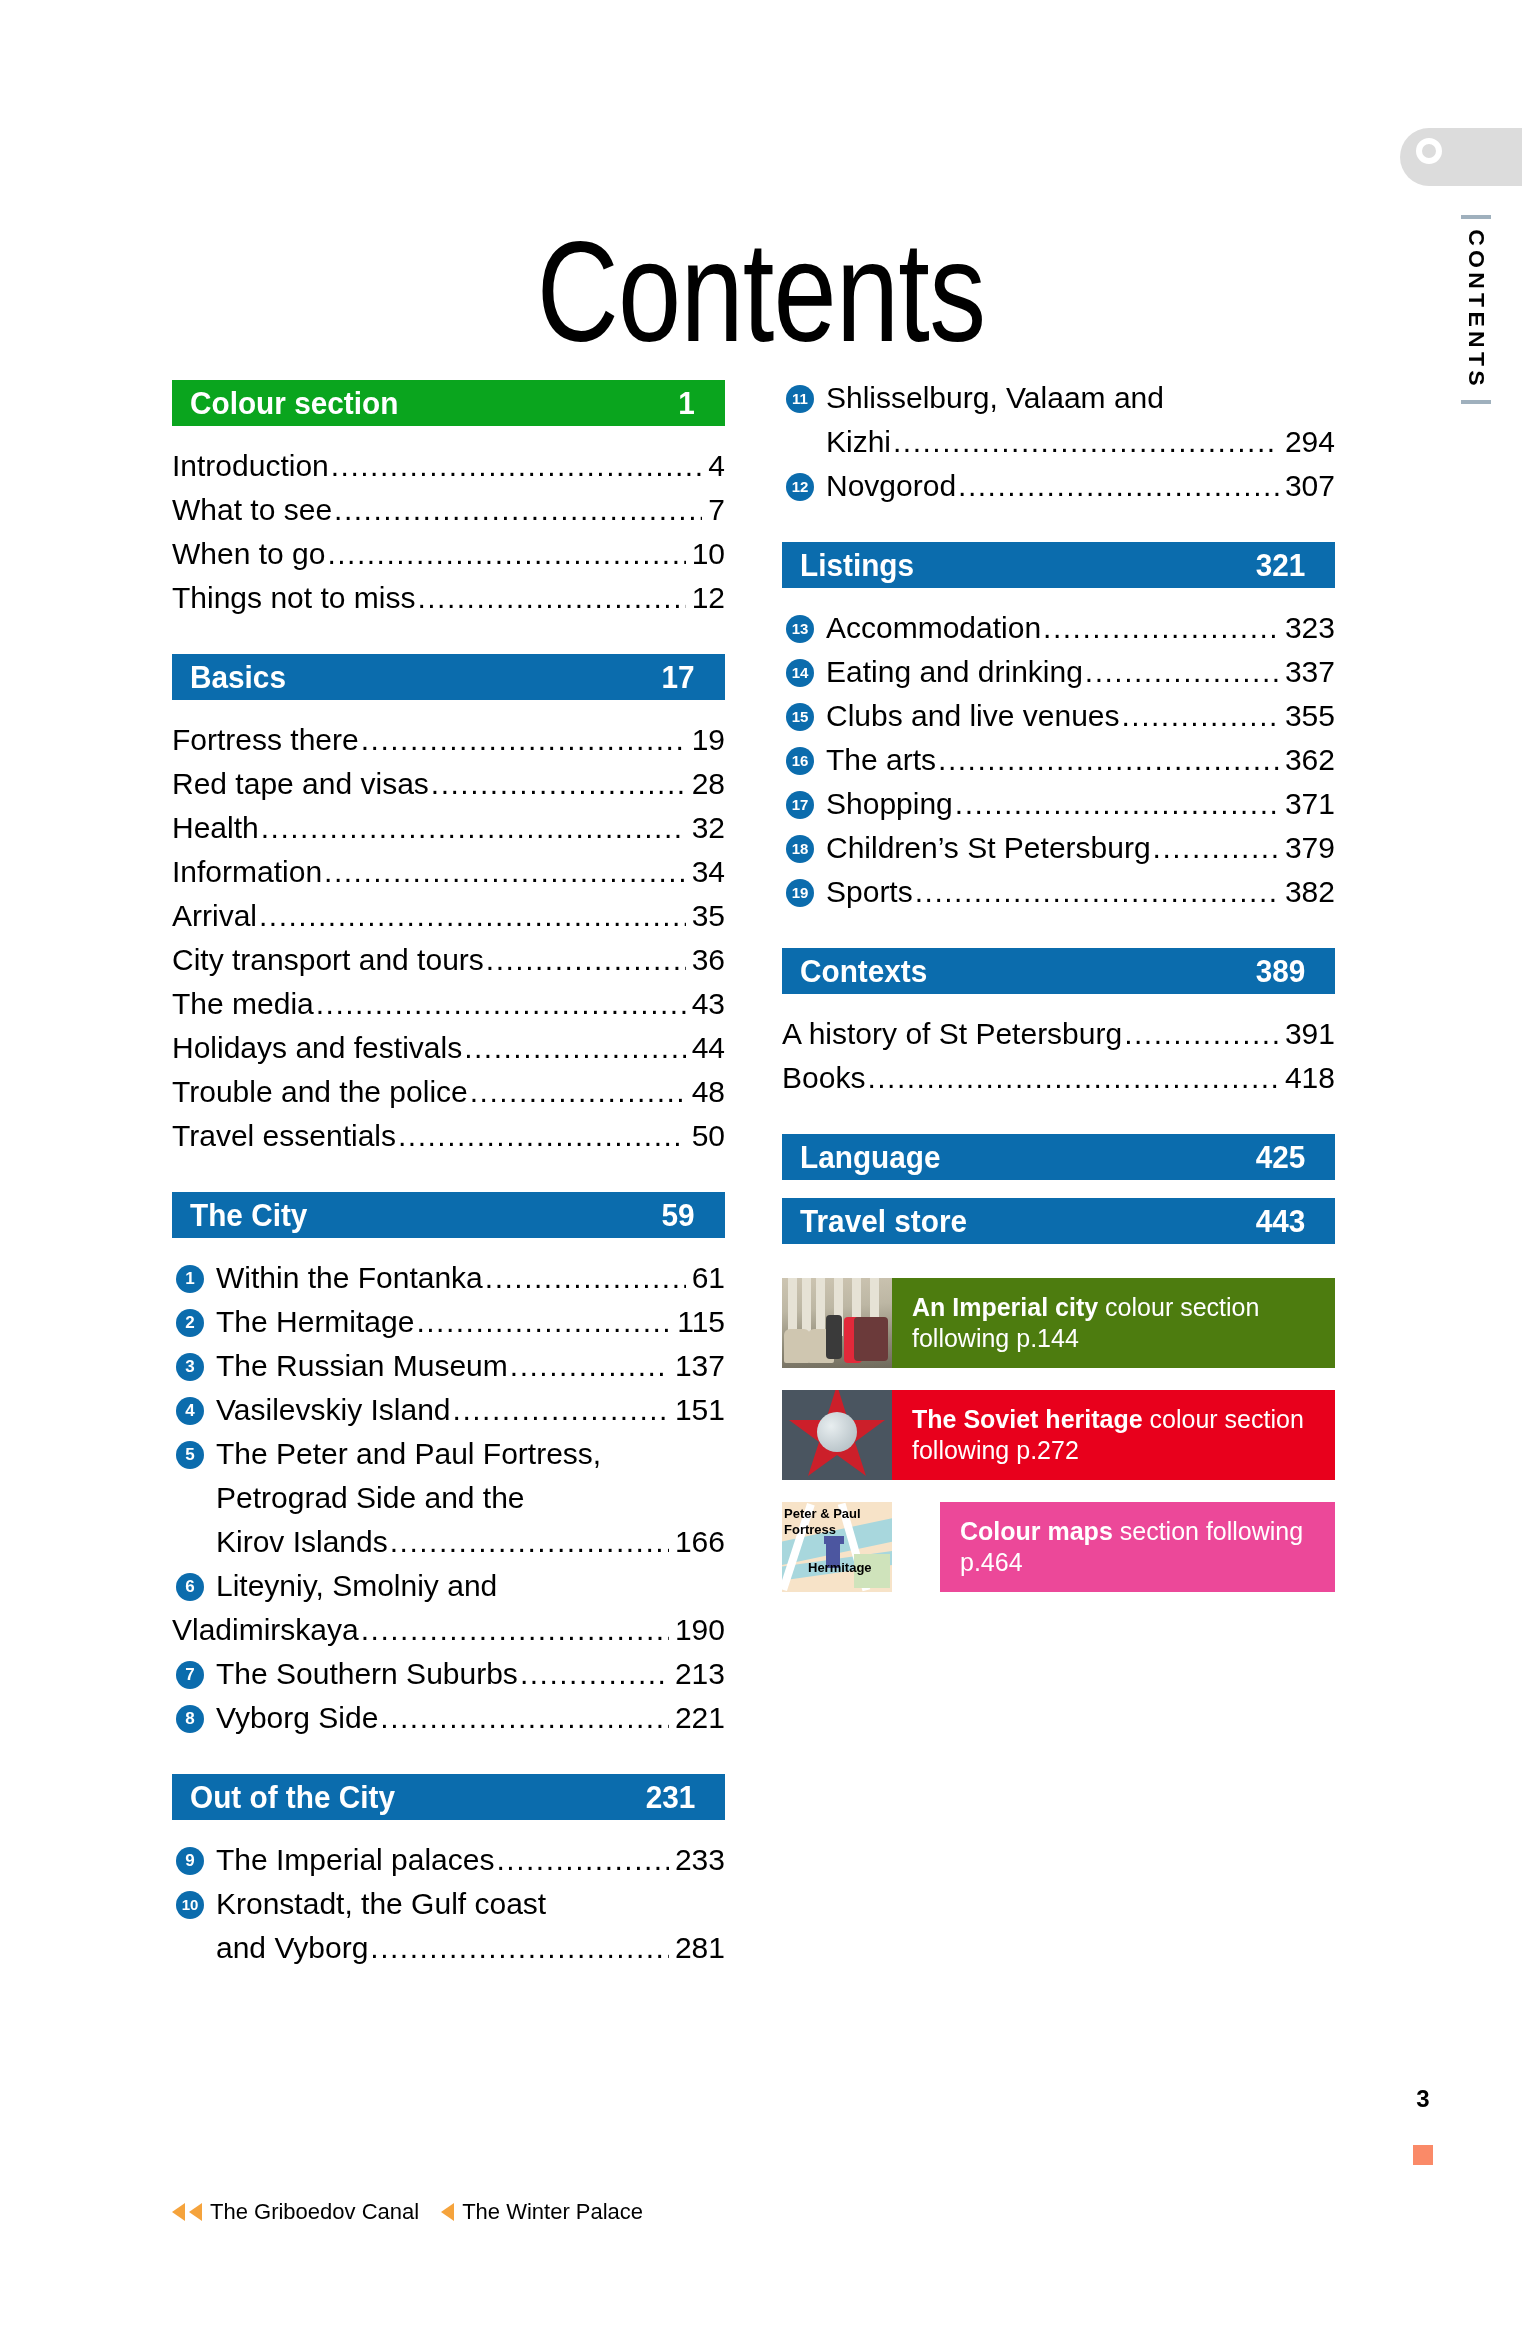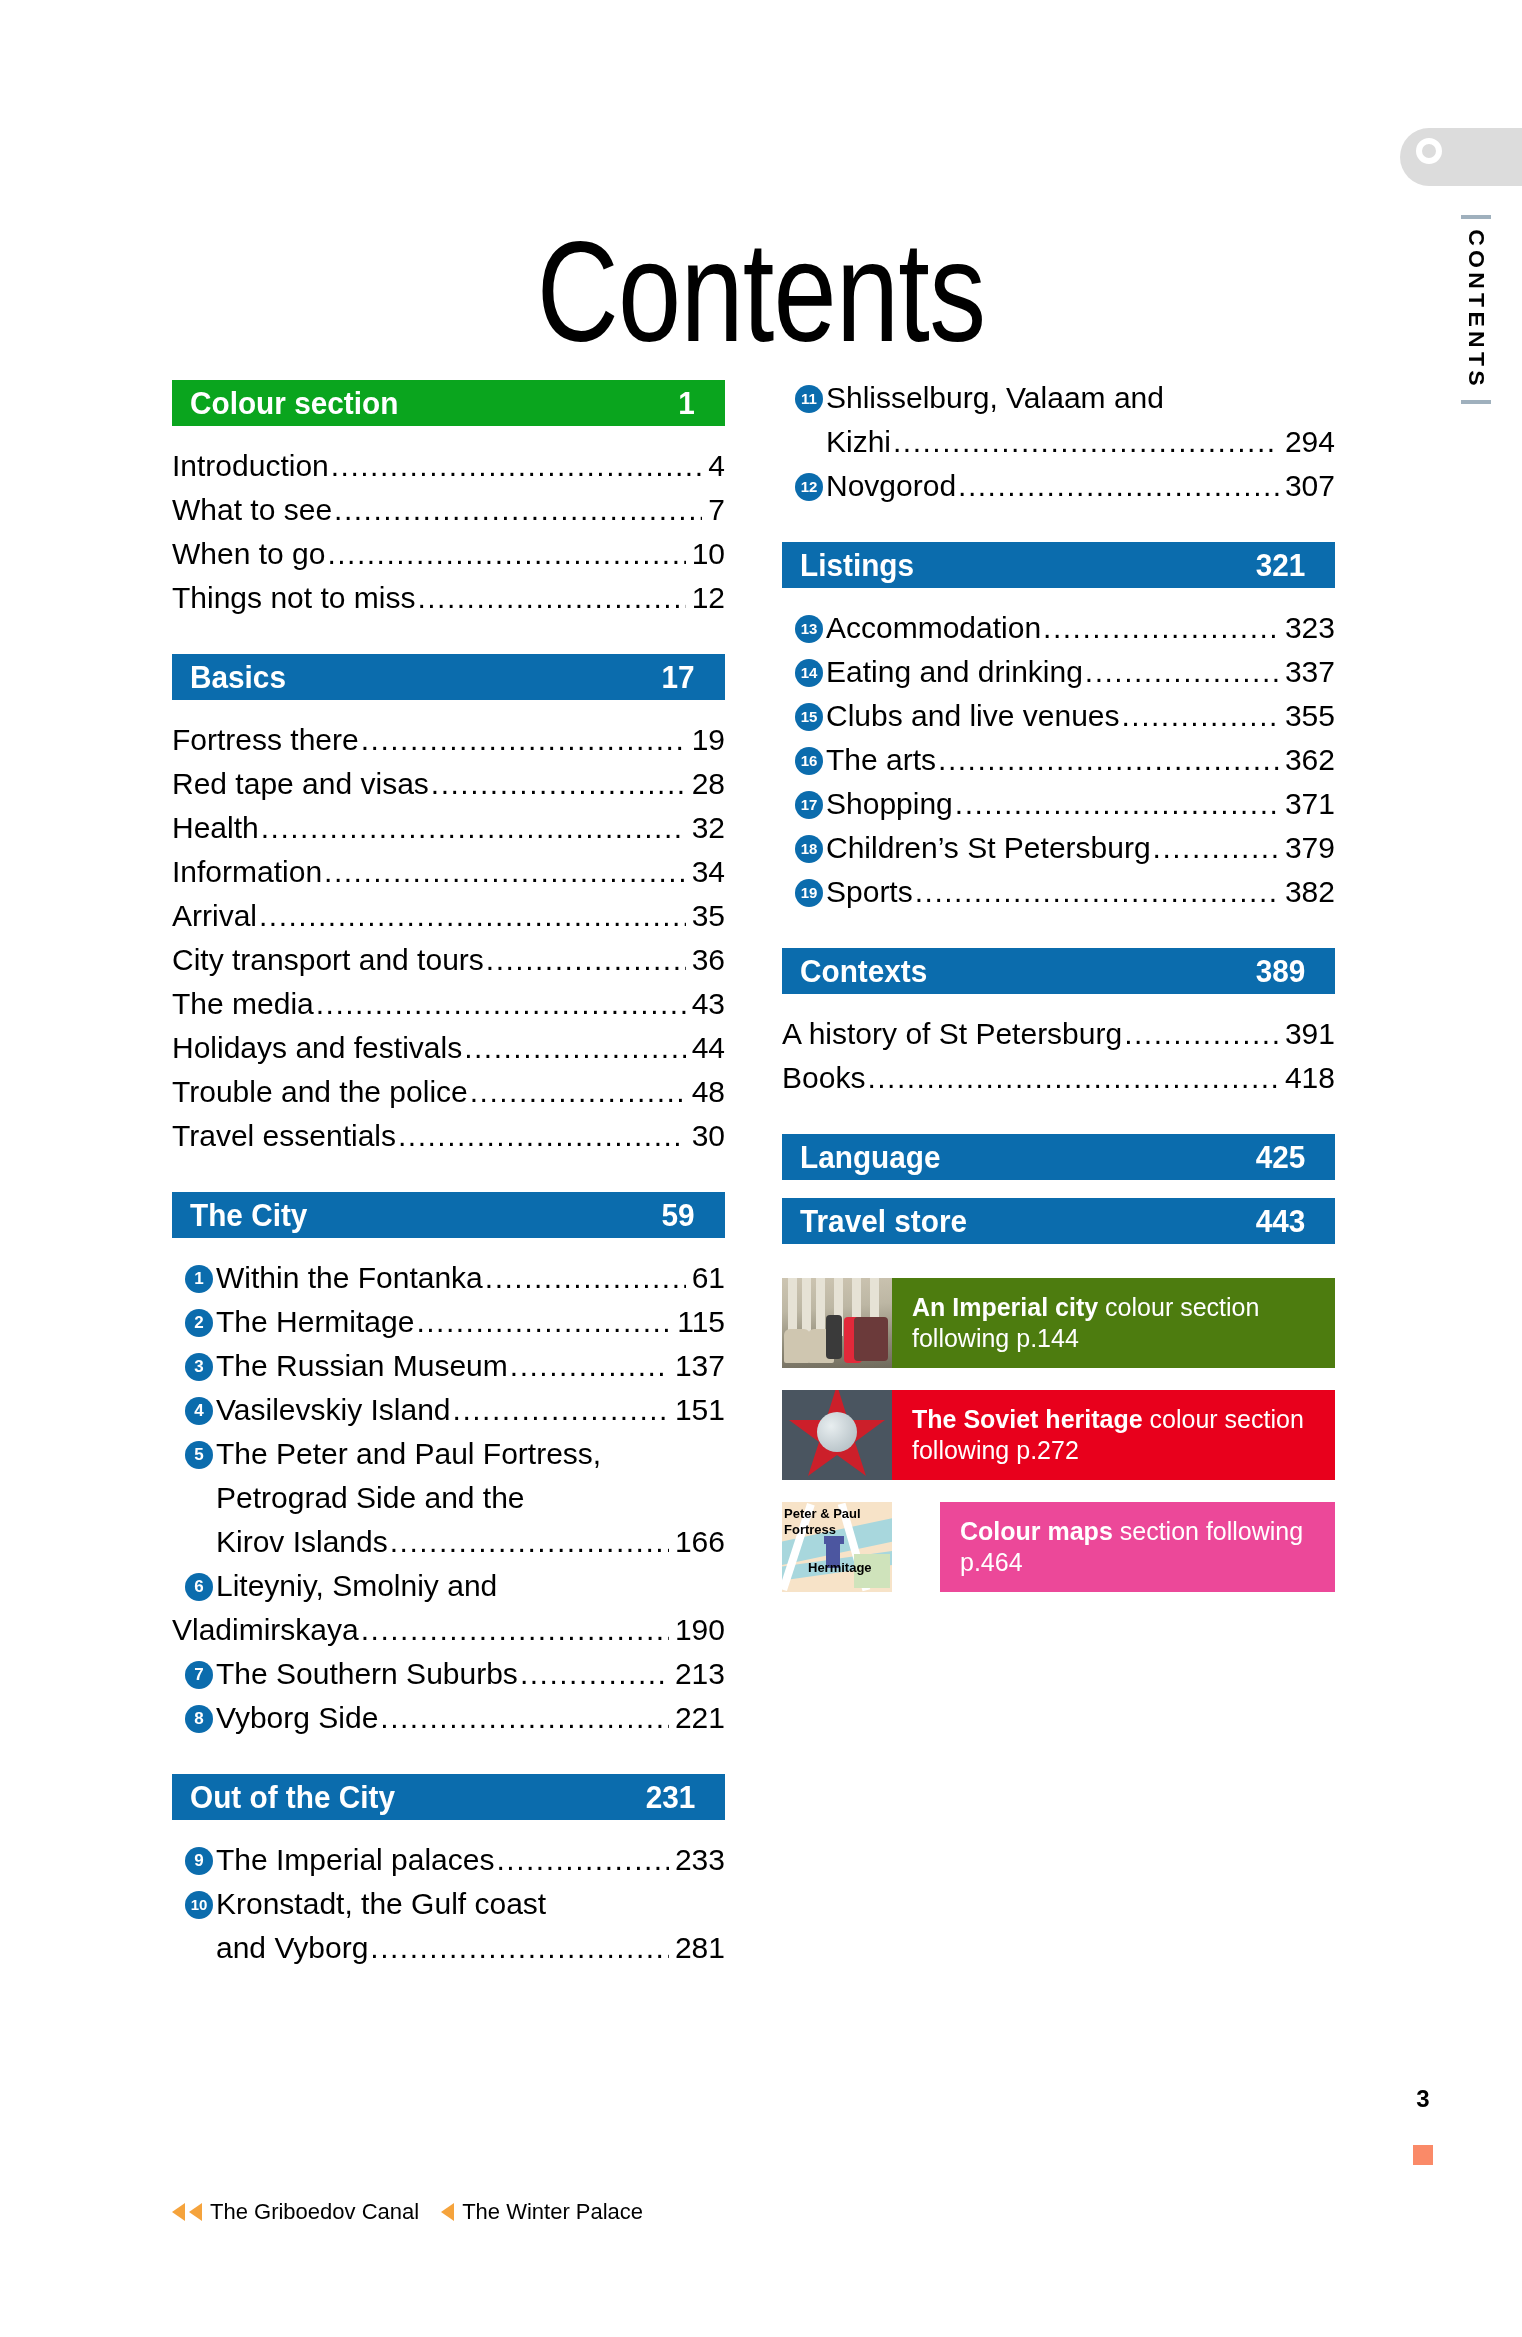--- a/index.html
+++ b/index.html
@@ -104,21 +104,21 @@
     position:relative;
     display:block;
     font-size:30px;
     line-height:44px;
     white-space:nowrap;
     padding-left:0;
   }
   .entry.numbered{ padding-left:44px; }
   .entry .badge{
     position:absolute;
-    left:13px; top:9px;
+    left:4px; top:9px;
     width:28px;height:28px;
     border-radius:50%;
     background:#0b6cad;
     color:#fff;
     font-size:17px;
     line-height:28px;
     text-align:center;
     font-weight:bold;
   }
   .entry .badge.two{ font-size:15px; }
@@ -362,21 +362,21 @@
         <span class="row">
           <span class="label">Trouble and the police</span>
           <span class="leader">................................................................................</span>
           <span class="pg">48</span>
         </span>
       </div>
       <div class="entry">
         <span class="row">
           <span class="label">Travel essentials</span>
           <span class="leader">................................................................................</span>
-          <span class="pg">30</span>
+          <span class="pg">50</span>
         </span>
       </div>
     </div>
     <div class="bar blue">
       <span class="title">The City</span>
       <span class="num">59</span>
     </div>
     <div class="list">
       <div class="entry numbered">
         <span class="badge">1</span>

